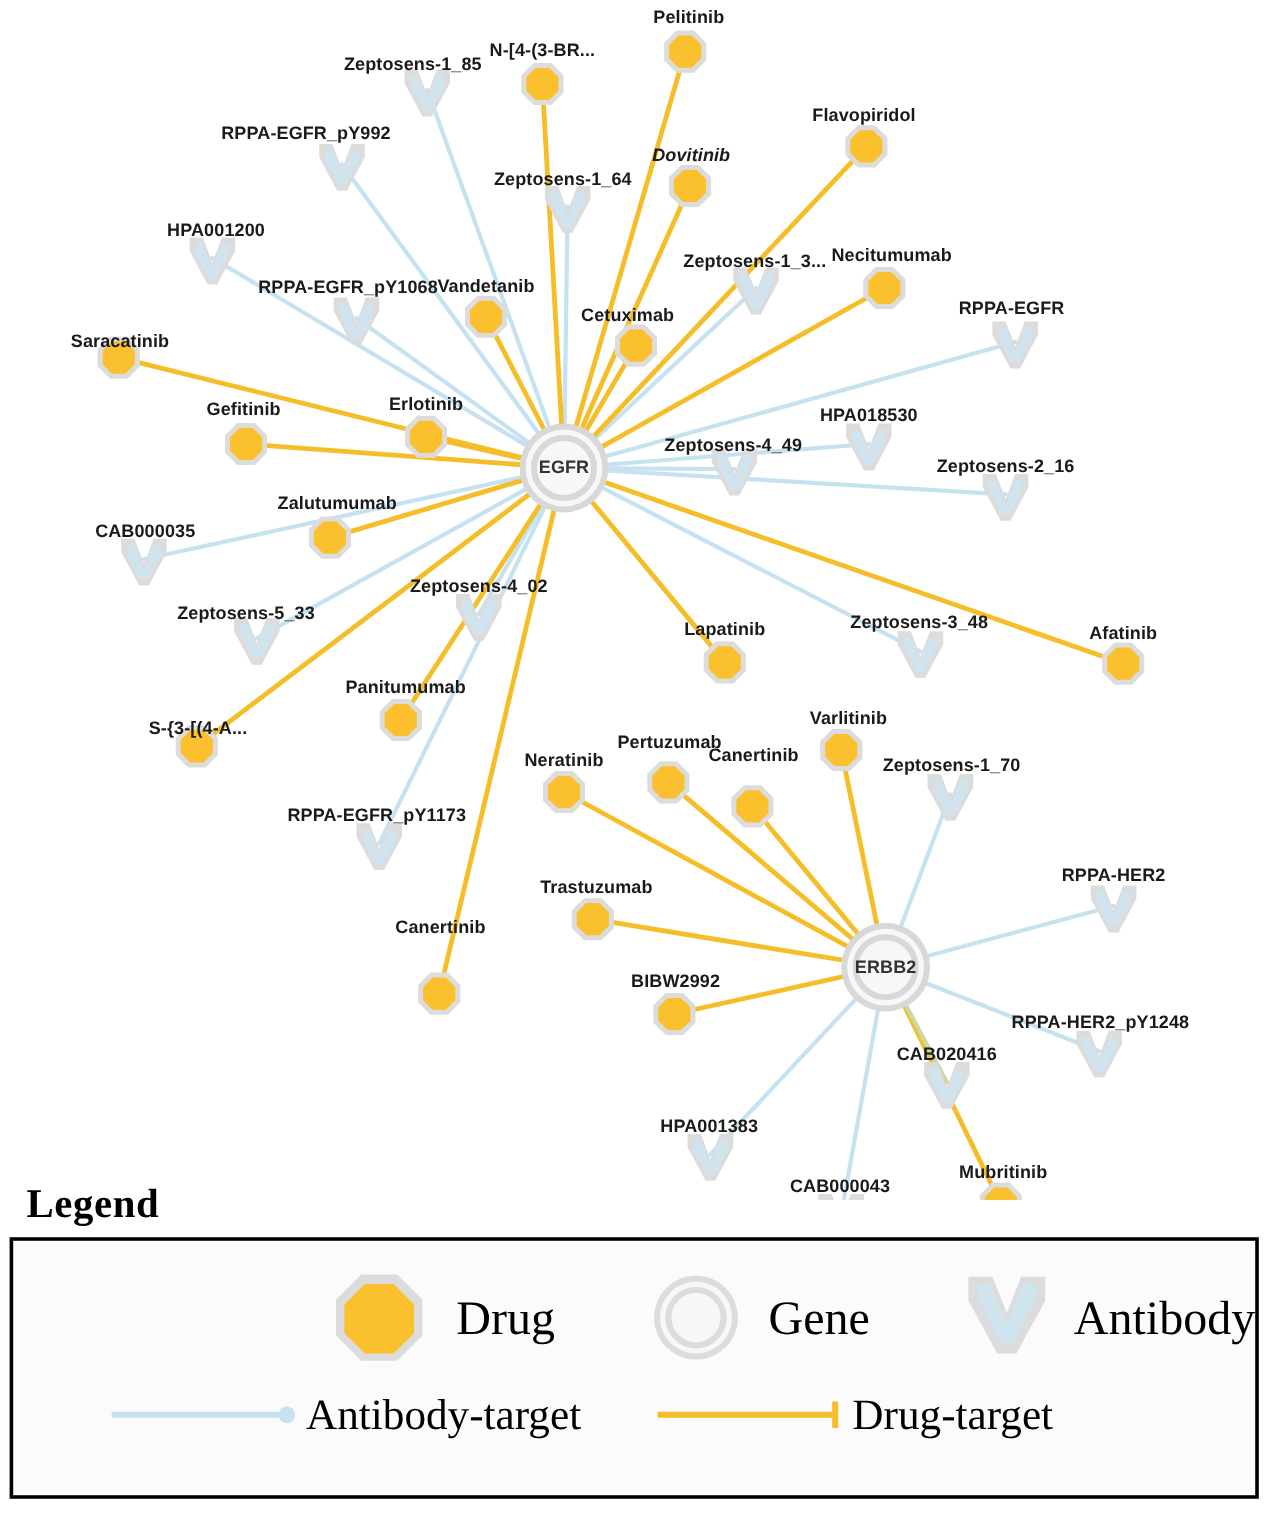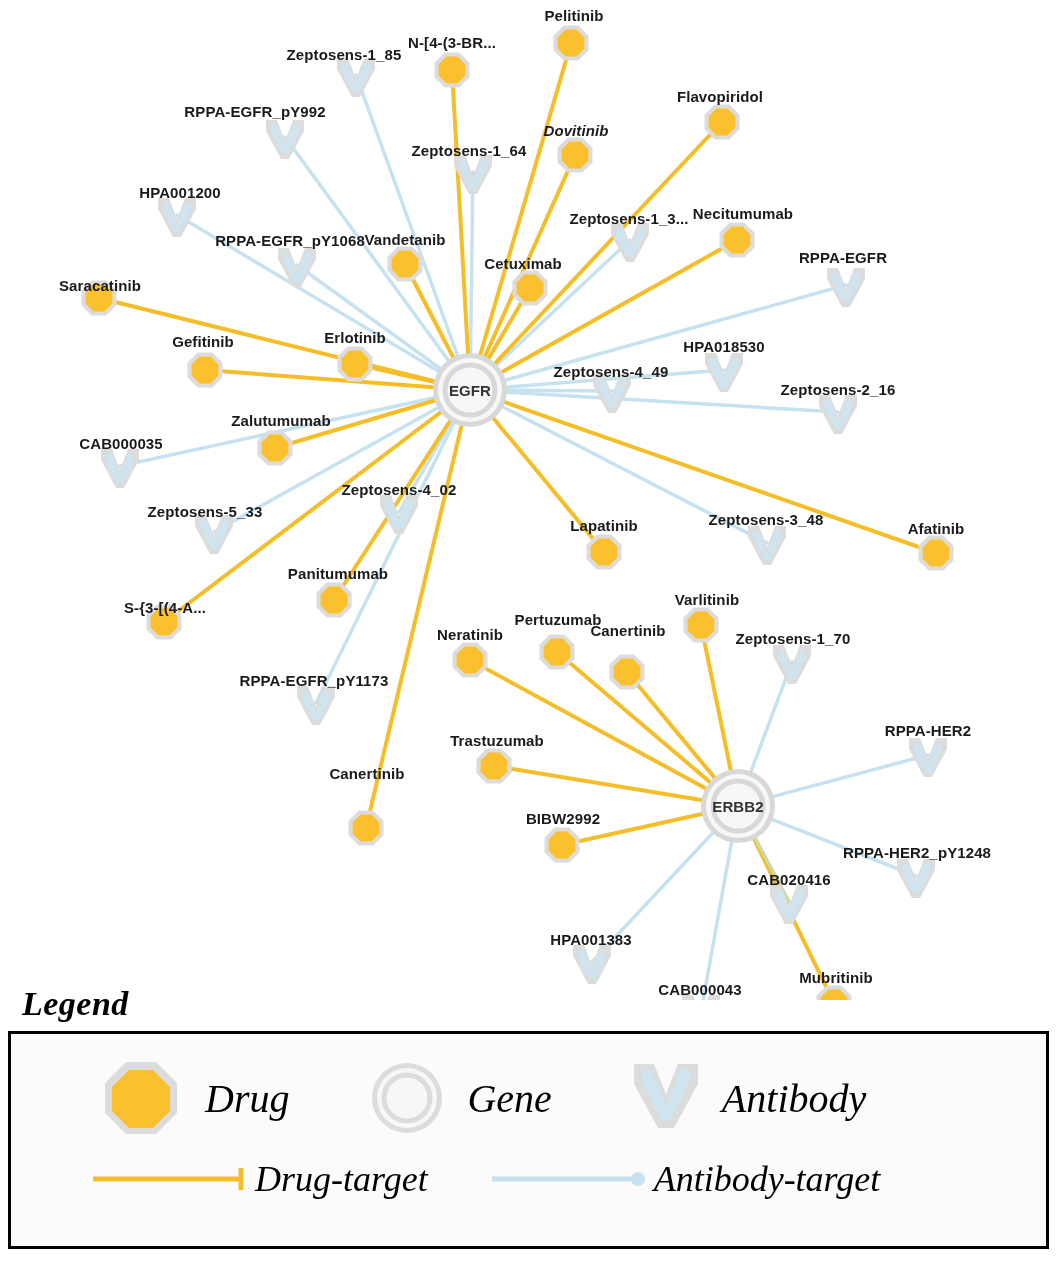--- a/index.html
+++ b/index.html
@@ -37,42 +37,41 @@
   .gene-label {
     font-size: 15px;
     font-weight: bold;
     color: #333333;
   }
   .legend-wrap {
     position: absolute;
     left: 0;
     top: 985px;
     width: 1059px;
-    font-style: italic;
   }
   .legend-title {
     font-family: "Liberation Serif", serif;
     font-size: 34px;
     font-weight: bold;
     color: #000;
     margin: 0 0 8px 22px;
     letter-spacing: 0.5px;
   }
   .legend-box {
     margin: 0 10px 0 8px;
     border: 3px solid #000;
     background: #fbfbfb;
     height: 218px;
     box-sizing: border-box;
     position: relative;
   }
   .legend-row-1 {
     display: flex;
     align-items: center;
-    justify-content: flex-start;
+    justify-content: flex-end;
     padding: 22px 0 0 80px;
     gap: 0px;
   }
   .legend-item {
     display: flex;
     align-items: center;
   }
   .legend-item .lg-text {
     font-family: "Liberation Serif", serif;
     font-size: 40px;
@@ -404,27 +403,27 @@
         <svg width="84" height="84" viewBox="0 0 84 84">
           <path d="M10 8 L30 8 L42 38 L54 8 L74 8 L74 28 L50 72 L34 72 L10 28 Z" fill="#DCDCDC"></path>
           <path d="M18 14 L28 14 L42 48 L56 14 L66 14 L66 26 L47 64 L37 64 L18 26 Z" fill="#CFE4EF"></path>
         </svg>
         <span class="lg-text">Antibody</span>
       </div>
     </div>
     <div class="legend-row-2">
       <div class="edge-sample">
         <svg width="160" height="30" viewBox="0 0 160 30">
+          <line x1="4" y1="15" x2="148" y2="15" stroke="#C6E2F0" stroke-width="5"></line>
+          <circle cx="150" cy="15" r="7" fill="#C6E2F0"></circle>
+        </svg>
+        <span class="lg-text">Antibody-target</span>
+      </div>
+      <div class="edge-sample">
+        <svg width="160" height="30" viewBox="0 0 160 30">
           <line x1="4" y1="15" x2="152" y2="15" stroke="#F5BE28" stroke-width="5"></line>
           <line x1="152" y1="4" x2="152" y2="26" stroke="#F5BE28" stroke-width="5"></line>
         </svg>
         <span class="lg-text">Drug-target</span>
-      </div>
-      <div class="edge-sample">
-        <svg width="160" height="30" viewBox="0 0 160 30">
-          <line x1="4" y1="15" x2="148" y2="15" stroke="#C6E2F0" stroke-width="5"></line>
-          <circle cx="150" cy="15" r="7" fill="#C6E2F0"></circle>
-        </svg>
-        <span class="lg-text">Antibody-target</span>
       </div>
     </div>
   </div>
 </div>
 
 </body></html>

